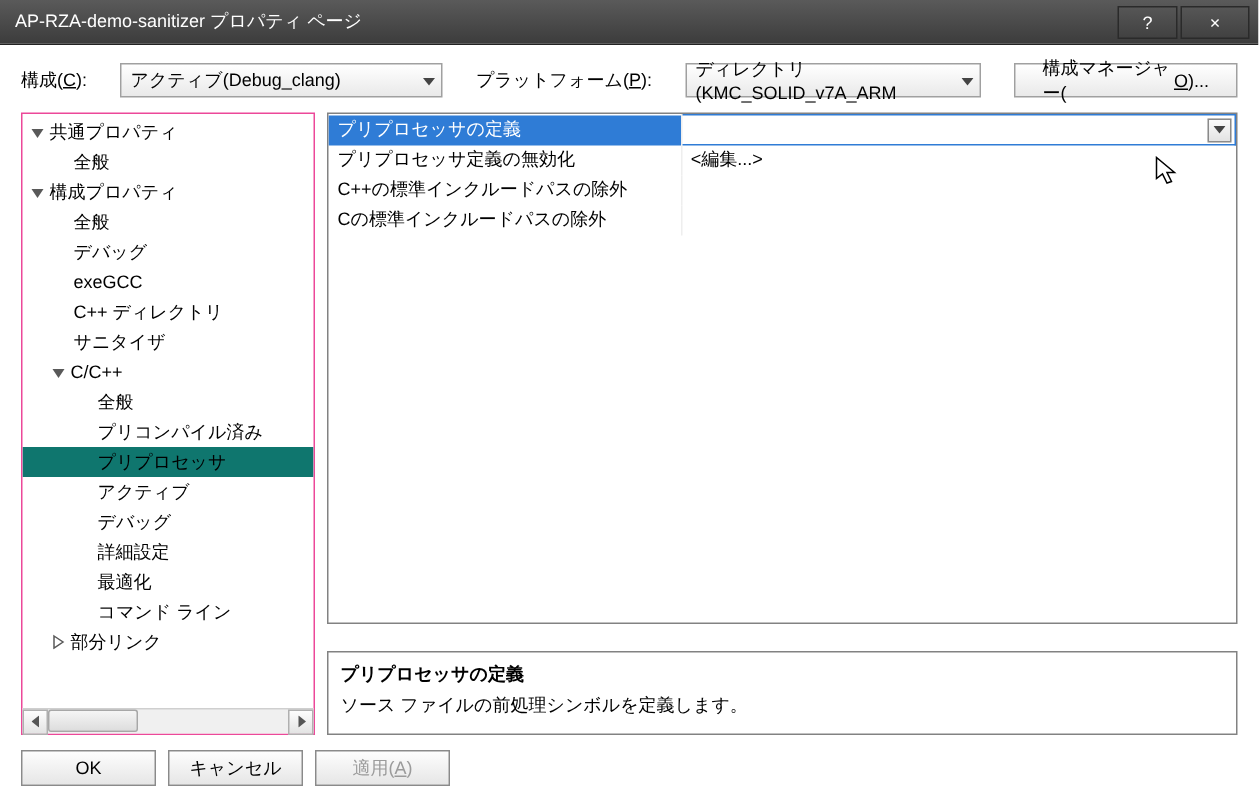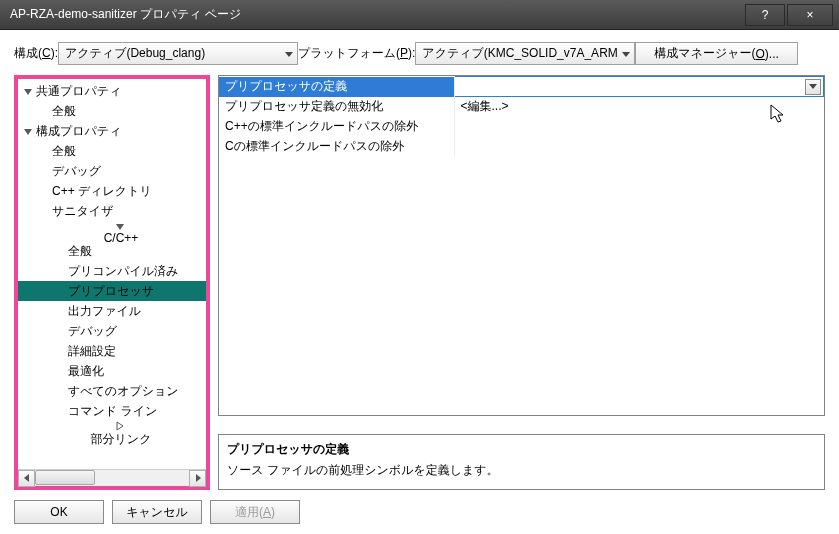--- a/index.html
+++ b/index.html
@@ -5,37 +5,37 @@
 * { box-sizing: border-box; margin: 0; padding: 0; font-family: "MS UI Gothic", "Meiryo UI", sans-serif; font-size: 12px; }
 body { background: #fff; width: 839px; height: 534px; overflow: hidden; }
 
 .titlebar { height: 30px; background: linear-gradient(#5a5a5a, #3c3c3c); color: #fff; display: flex; align-items: center; padding: 0 0 0 10px; border-bottom: 1px solid #222; }
 .titlebar .title { flex: 1; font-size: 12px; }
 .titlebar .btn { width: 40px; height: 22px; background: linear-gradient(#565656,#414141); border: 1px solid #2a2a2a; color: #fff; display: flex; align-items: center; justify-content: center; margin-left: 2px; cursor: pointer; }
 .titlebar .btn.close { width: 46px; margin-right: 6px; }
 
 .body { padding: 12px 14px 10px 14px; height: calc(100% - 30px); display: flex; flex-direction: column; background: #fff; }
 
-.toprow { display: flex; align-items: center; gap: 0; margin-bottom: 10px; }
+.toprow { display: flex; align-items: center; gap: 22px; margin-bottom: 10px; }
 .toprow label { white-space: nowrap; }
 .combo { height: 23px; border: 1px solid #a0a0a0; background: linear-gradient(#fff,#e9e9e9); display: flex; align-items: center; padding: 0 4px 0 6px; cursor: pointer; }
 .combo .caret { margin-left: auto; }
 .combo.config { width: 240px; }
 .combo.platform { width: 220px; }
 .btn-flat { height: 23px; border: 1px solid #a0a0a0; background: linear-gradient(#fff,#e9e9e9); padding: 0 18px; cursor: pointer; display: flex; align-items: center; }
 
 .mainarea { flex: 1; display: flex; gap: 8px; min-height: 0; }
 
-.tree-wrap { width: 196px; border: 4px solid #ec4899; display: flex; flex-direction: column; }
+.tree-wrap { width: 196px; border: 1px solid #ec4899; display: flex; flex-direction: column; }
 .tree { flex: 1; overflow: hidden; padding: 2px 0; }
 .tree-item { display: flex; align-items: center; height: 20px; padding-left: 4px; white-space: nowrap; cursor: pointer; }
 .tree-item.selected { background: #0f766e; text-align: right; }
 .twisty { width: 12px; height: 12px; margin-right: 2px; display: inline-flex; align-items: center; justify-content: center; }
 .twisty svg { display: block; }
-.indent1 { padding-left: 18px; flex-direction: column; }
+.indent1 { padding-left: 18px; }
 .indent2 { padding-left: 34px; }
 .indent3 { padding-left: 50px; }
 .hscroll { height: 17px; background: #f0f0f0; border-top: 1px solid #cfcfcf; display: flex; align-items: center; }
 .hscroll .arrow { width: 17px; height: 17px; border: 1px solid #b0b0b0; background: linear-gradient(#fdfdfd,#e3e3e3); display: flex; align-items: center; justify-content: center; cursor: pointer; }
 .hscroll .track { flex: 1; height: 17px; position: relative; }
 .hscroll .thumb { position: absolute; left: 0; top: 0; height: 15px; width: 60px; border: 1px solid #a7a7a7; background: linear-gradient(#f5f5f5,#ddd); border-radius: 2px; cursor: pointer; }
 
 .rightpane { flex: 1; display: flex; flex-direction: column; gap: 18px; min-width: 0; }
 .propgrid { flex: 1; border: 1px solid #828282; background: #fff; position: relative; overflow: hidden; }
 .propgrid table { border-collapse: collapse; width: 100%; }
@@ -72,21 +72,21 @@
   <div class="toprow">
     <label><span>構成(</span><span class="u">C</span><span>):</span></label>
     <div class="combo config">
       <span>アクティブ(Debug_clang)</span>
       <span class="caret"><svg width="8" height="6">
             <path d="M0 0 L8 0 L4 5 Z" fill="#444"></path>
           </svg></span>
     </div>
     <label><span>プラットフォーム(</span><span class="u">P</span><span>):</span></label>
     <div class="combo platform">
-      <span>アクティブ(KMC_SOLID_v7A_ARM</span>
+      <span>ディレクトリ(KMC_SOLID_v7A_ARM</span>
       <span class="caret"><svg width="8" height="6">
             <path d="M0 0 L8 0 L4 5 Z" fill="#444"></path>
           </svg></span>
     </div>
     <div class="btn-flat">
         <span>構成マネージャー(</span>
         <span class="u">O</span>
         <span>)...</span>
       </div>
   </div>
@@ -113,20 +113,23 @@
             </span>
             <span>構成プロパティ</span>
           </div>
         <div class="tree-item indent2">
             <span>全般</span>
           </div>
         <div class="tree-item indent2">
             <span>デバッグ</span>
           </div>
         <div class="tree-item indent2">
+            <span>exeGCC</span>
+          </div>
+        <div class="tree-item indent2">
             <span>C++ ディレクトリ</span>
           </div>
         <div class="tree-item indent2">
             <span>サニタイザ</span>
           </div>
         <div class="tree-item indent1">
             <span class="twisty">
               <svg width="10" height="10">
                 <path d="M1 3 L9 3 L5 9 Z" fill="#595959"></path>
               </svg>
@@ -136,33 +139,30 @@
         <div class="tree-item indent3">
             <span>全般</span>
           </div>
         <div class="tree-item indent3">
             <span>プリコンパイル済み</span>
           </div>
         <div class="tree-item indent3 selected">
             <span>プリプロセッサ</span>
           </div>
         <div class="tree-item indent3">
-            <span>出力ファイル</span>
+            <span>アクティブ</span>
           </div>
         <div class="tree-item indent3">
             <span>デバッグ</span>
           </div>
         <div class="tree-item indent3">
             <span>詳細設定</span>
           </div>
         <div class="tree-item indent3">
             <span>最適化</span>
-          </div>
-        <div class="tree-item indent3">
-            <span>すべてのオプション</span>
           </div>
         <div class="tree-item indent3">
             <span>コマンド ライン</span>
           </div>
         <div class="tree-item indent1">
             <span class="twisty">
               <svg width="10" height="10">
                 <path d="M2 1 L8 5 L2 9 Z" fill="none" stroke="#595959"></path>
               </svg>
             </span>

